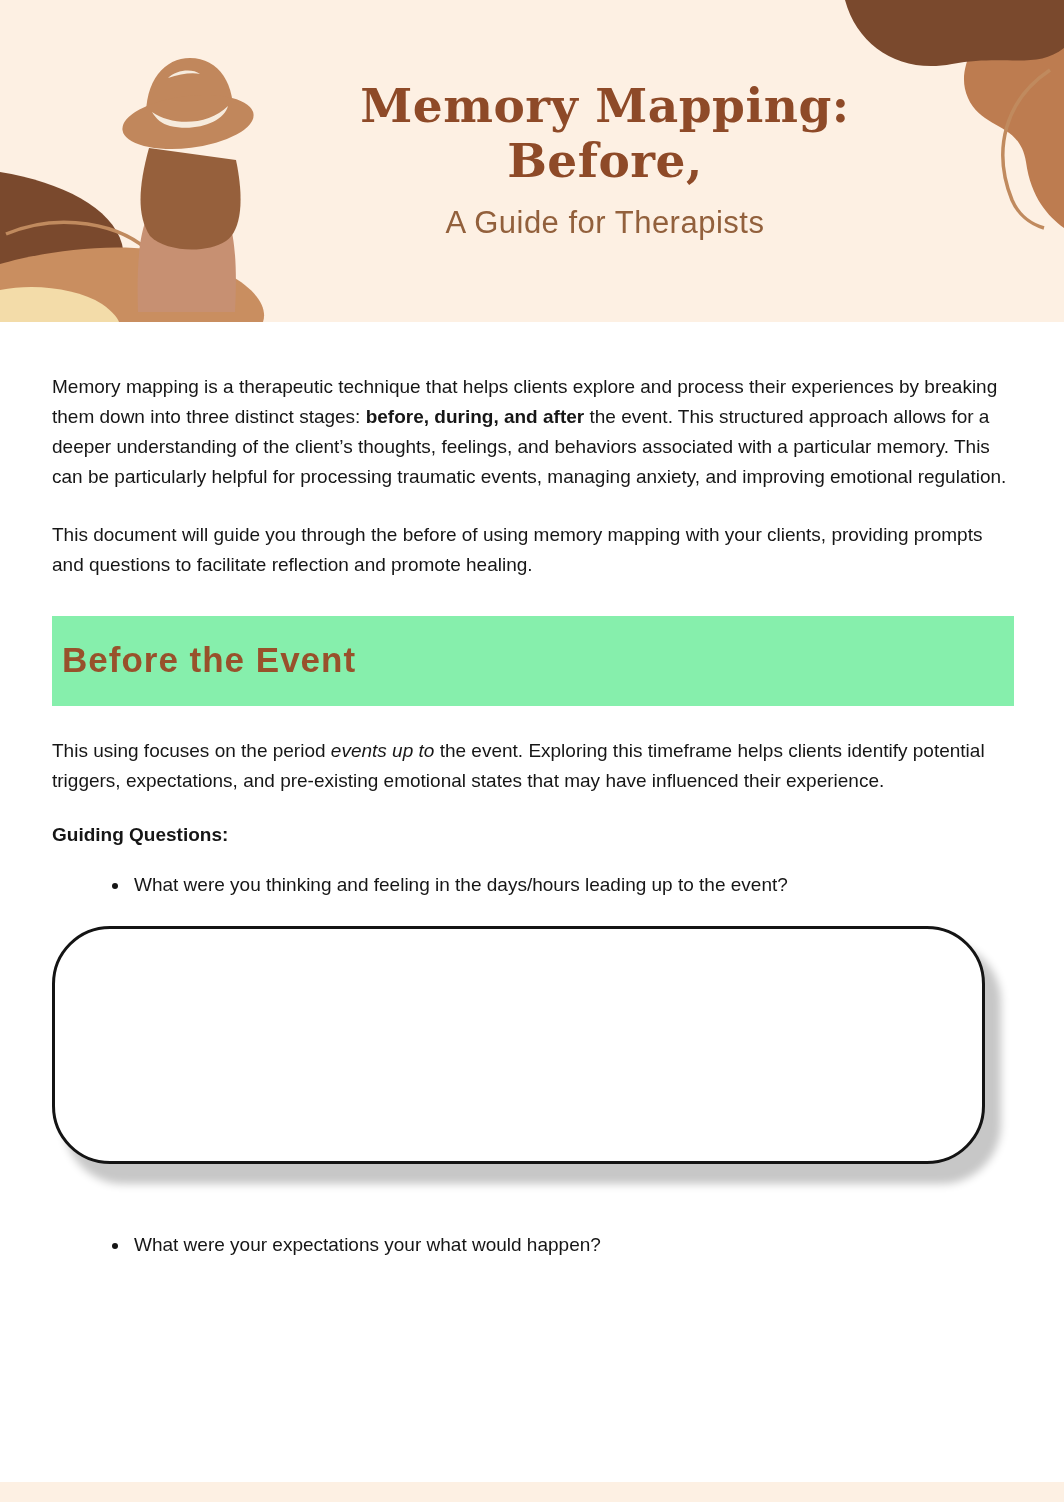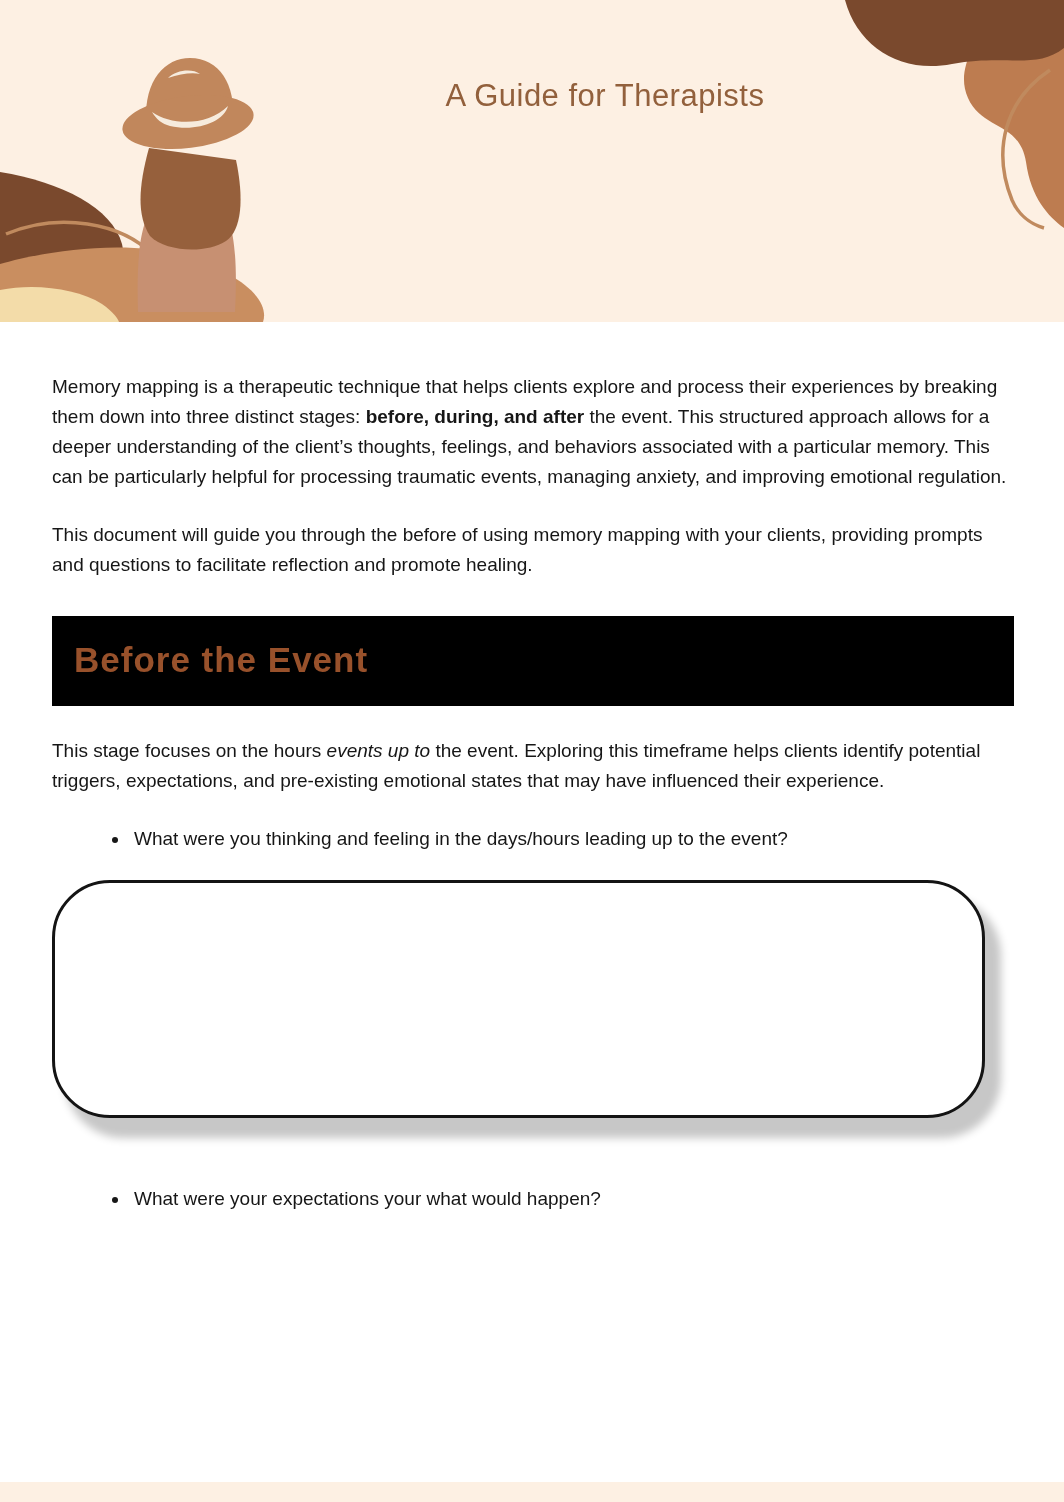--- a/index.html
+++ b/index.html
@@ -17,32 +17,32 @@
   }
   .header-art { position:absolute; left:0; top:0; width:1064px; height:322px; }
   .title-block {
     position:absolute; left:280px; top:78px; width:650px; text-align:center;
   }
   .title-line {
     font-family:"DejaVu Serif", serif; font-weight:700;
     font-size:47px; line-height:1.18; color:#8e4a28; letter-spacing:0.5px;
   }
   .subtitle {
-    font-size:31px; color:#92603c; letter-spacing:0.5px;
+    margin-top:16px; font-size:31px; color:#92603c; letter-spacing:0.5px;
     font-family:"Liberation Sans", sans-serif;
   }
 
   
   .content { padding:34px 50px 0 52px; }
   .para { font-size:19px; line-height:30px; margin:16px 0 28px 0; }
   .para b { font-weight:bold; }
   .para i { font-style:italic; }
 
   .section-banner {
-    background:#000000; margin:36px 0 0 0; padding:24px 26px 26px 22px;
+    background:#86efac; margin:36px 0 0 0; padding:24px 26px 26px 10px;
   }
   .section-heading {
     font-size:35px; font-weight:bold; color:#98512b; letter-spacing:1px;
     font-family:"Liberation Sans", sans-serif;
   }
 
   .stage-desc { margin-top:30px; }
 
   .questions-label { font-size:19px; font-weight:bold; margin:4px 0 24px 0; }
 
@@ -93,36 +93,38 @@
         <path d="M 146 122 C 144 80 165 58 190 58 C 219 58 236 84 233 122 Z" fill="#c1875c"></path>
 
         <ellipse cx="188" cy="122" rx="66" ry="26" transform="rotate(-7 188 122)" fill="#c1875c"></ellipse>
 
         <path d="M 152 112 C 172 126 208 126 228 106 C 224 122 196 132 170 126 C 162 124 156 119 152 112 Z" fill="#f6ebdd"></path>
         <path d="M 168 78 C 176 70 192 68 200 74 C 192 72 180 74 168 78 Z" fill="#f6ebdd"></path>
       </g>
     </svg>
 
     <div class="title-block">
+      <div class="title-line">Memory Mapping: Before,</div>
       <div class="subtitle">A Guide for Therapists</div>
     </div>
   </div>
 
   <div class="content">
 
     <p class="para"><span>Memory mapping is a therapeutic technique that helps clients explore and process their experiences by breaking them down into three distinct stages: </span><b>before, during, and after</b><span> the event. This structured approach allows for a deeper understanding of the client’s thoughts, feelings, and behaviors associated with a particular memory. This can be particularly helpful for processing traumatic events, managing anxiety, and improving emotional regulation.</span></p>
 
     <p class="para">This document will guide you through the before of using memory mapping with your clients, providing prompts and questions to facilitate reflection and promote healing.</p>
 
     <div class="section-banner">
       <div class="section-heading">Before the Event</div>
     </div>
 
-    <p class="para stage-desc"><span>This stage focuses on the hours </span><i>events up to</i><span> the event. Exploring this timeframe helps clients identify potential triggers, expectations, and pre-existing emotional states that may have influenced their experience.</span></p>
+    <p class="para stage-desc"><span>This using focuses on the period </span><i>events up to</i><span> the event. Exploring this timeframe helps clients identify potential triggers, expectations, and pre-existing emotional states that may have influenced their experience.</span></p>
 
+    <p class="questions-label">Guiding Questions:</p>
 
     <ul class="q-list">
       <li>What were you thinking and feeling in the days/hours leading up to the event?</li>
     </ul>
 
     <div class="answer-box"></div>
 
     <div class="spacer-after-box"></div>
 
     <ul class="q-list">

